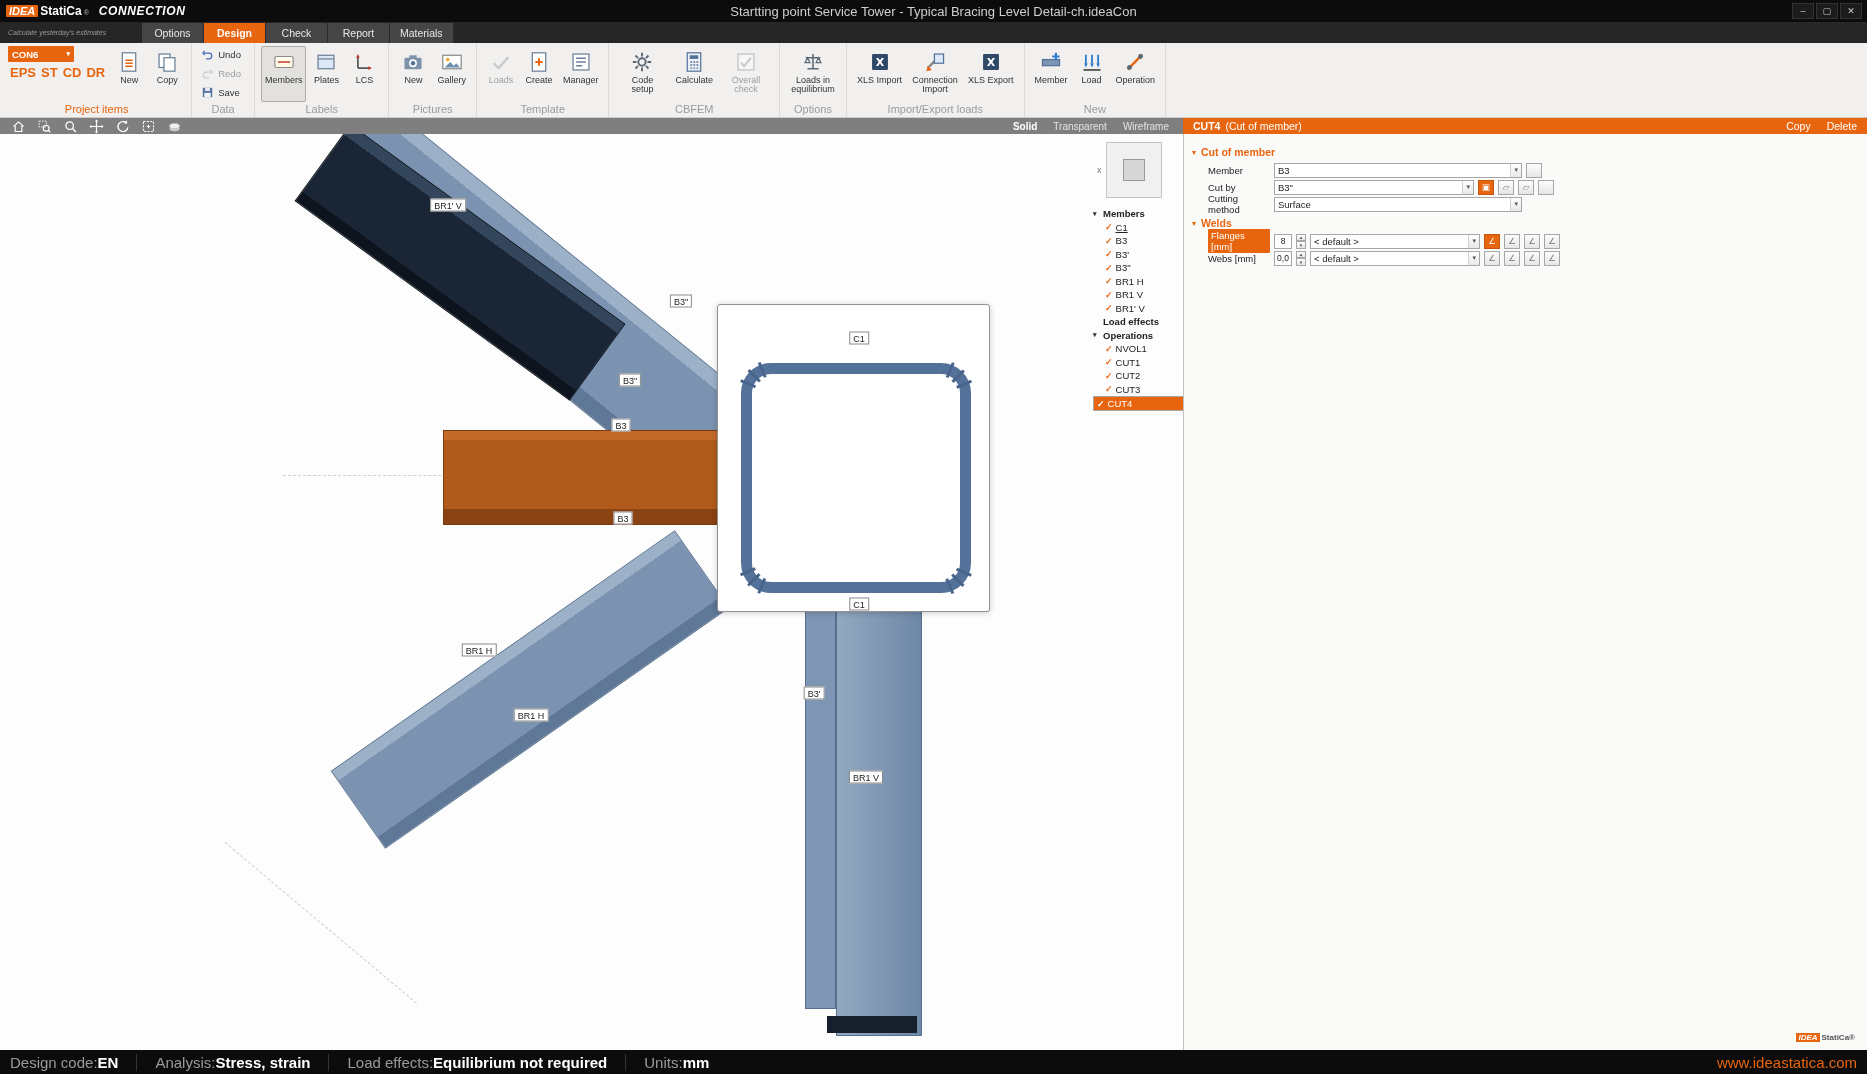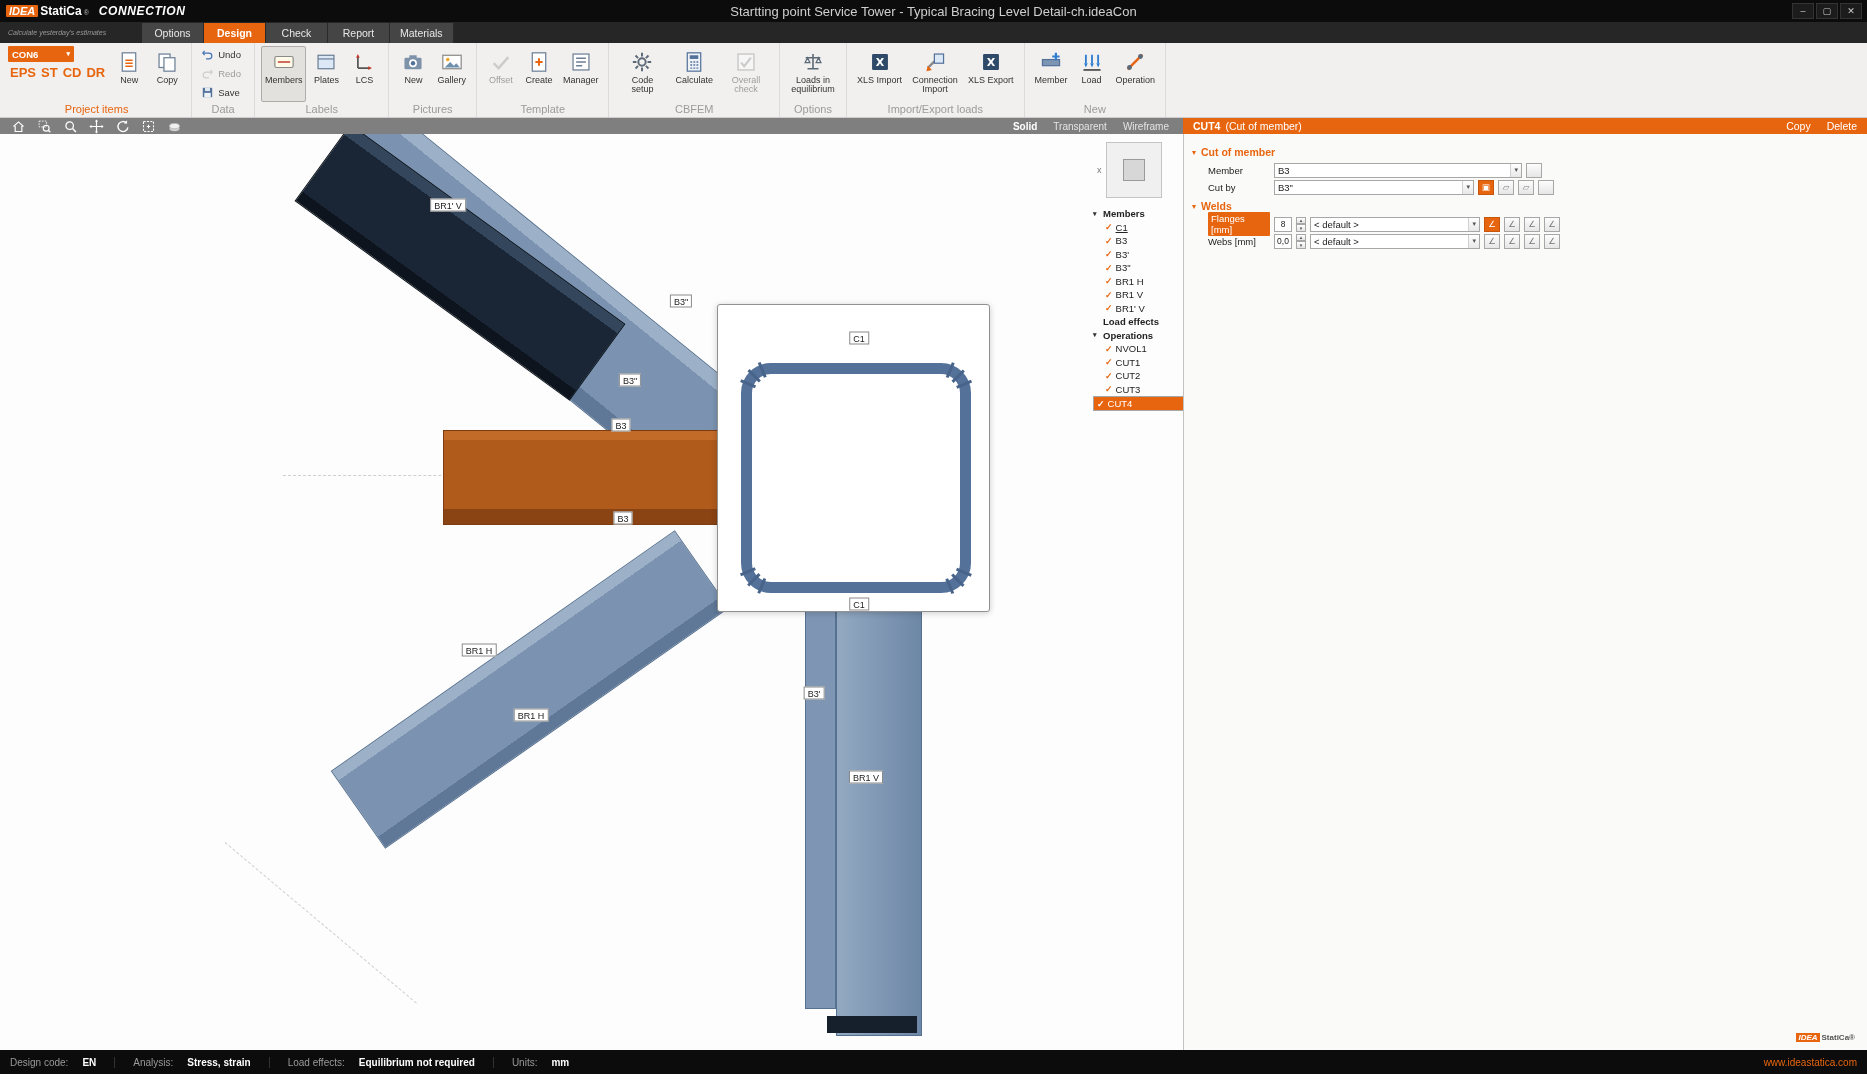--- a/index.html
+++ b/index.html
@@ -120,25 +120,25 @@
     display:flex;align-items:center;justify-content:center;font-size:8.5px;color:#777}
   .mini.accent{background:#e8650f;color:#fff;border-color:#c5560c}
   .wval{width:18px;height:15px;border:1px solid #a7a7a7;background:#fff;display:flex;align-items:center;justify-content:center;font-size:8.5px}
   .spin{display:flex;flex-direction:column;width:10px;height:15px}
   .spb{flex:1;border:1px solid #a7a7a7;font-size:5px;line-height:4px;display:flex;align-items:center;justify-content:center;background:linear-gradient(#fff,#e4e4e4);color:#555}
   .minilogo{position:absolute;right:12px;bottom:8px;display:flex;align-items:baseline;gap:2px;font-size:8px}
   .ml-idea{color:#fff;background:#e8650f;font-style:italic;font-weight:bold;padding:0 2px}
   .ml-st{color:#555;font-weight:bold}
 
   
-  .statusbar{height:24px;background:#0c0c0c;display:flex;align-items:center;padding:0 10px;font-size:10px;color:#9a9a9a}
+  .statusbar{height:24px;background:#0c0c0c;display:flex;align-items:center;padding:0 10px;font-size:15px;color:#9a9a9a}
   .seg{display:flex;align-items:center;padding-right:18px}
   .seg+.seg{border-left:1px solid #333;padding-left:18px}
   .slab{color:#9a9a9a}
-  .sval{color:#fff;font-weight:bold;margin-left:14px}
+  .sval{color:#fff;font-weight:bold;margin-left:0}
   .slink{margin-left:auto;color:#e8650f;text-decoration:none}
 </style>
 </head>
 <body>
 
 <div class="titlebar">
   <div class="logo">
     <span class="logo-idea">IDEA</span>
     <span class="logo-statica">StatiCa</span>
     <span class="logo-r">®</span>
@@ -293,21 +293,21 @@
       <div class="rlabel">Pictures</div>
     </div>
     <div class="rgroup">
       <div class="ritems">
         <div class="rbtn disabled">
           <span class="ricon">
             <svg viewBox="0 0 18 18" width="22" height="22">
               <path d="M3 10l4 4 8-9" fill="none" stroke="#9aa2ab" stroke-width="2"></path>
             </svg>
           </span>
-          <span class="rtext">Offset</span>
+          <span class="rtext">Loads</span>
         </div>
         <div class="rbtn">
           <span class="ricon">
             <svg viewBox="0 0 18 18" width="22" height="22">
               <rect x="3.5" y="1.5" width="11" height="15" fill="#fff" stroke="#6b7f96"></rect>
               <path d="M9 6v6M6 9h6" stroke="#e8650f" stroke-width="1.6"></path>
             </svg>
           </span>
           <span class="rtext">Create</span>
         </div>
@@ -630,20 +630,27 @@
         <div class="prow">
           <span class="plab">Cut by</span>
           <div class="sel narrow">
             <span class="selv">B3"</span>
             <span class="selc">▾</span>
           </div>
           <span class="mini accent">▣</span>
           <span class="mini">▱</span>
           <span class="mini">▱</span>
           <span class="mini"></span>
+        </div>
+        <div class="prow">
+          <span class="plab">Cutting method</span>
+          <div class="sel">
+            <span class="selv">Surface</span>
+            <span class="selc">▾</span>
+          </div>
         </div>
         <div class="psec">
           <span class="pscaret">▾</span>
           <span class="psectitle">Welds</span>
         </div>
         <div class="prow">
           <span class="plab chip">Flanges [mm]</span>
           <span class="wval">8</span>
           <span class="spin">
             <span class="spb">▴</span>

